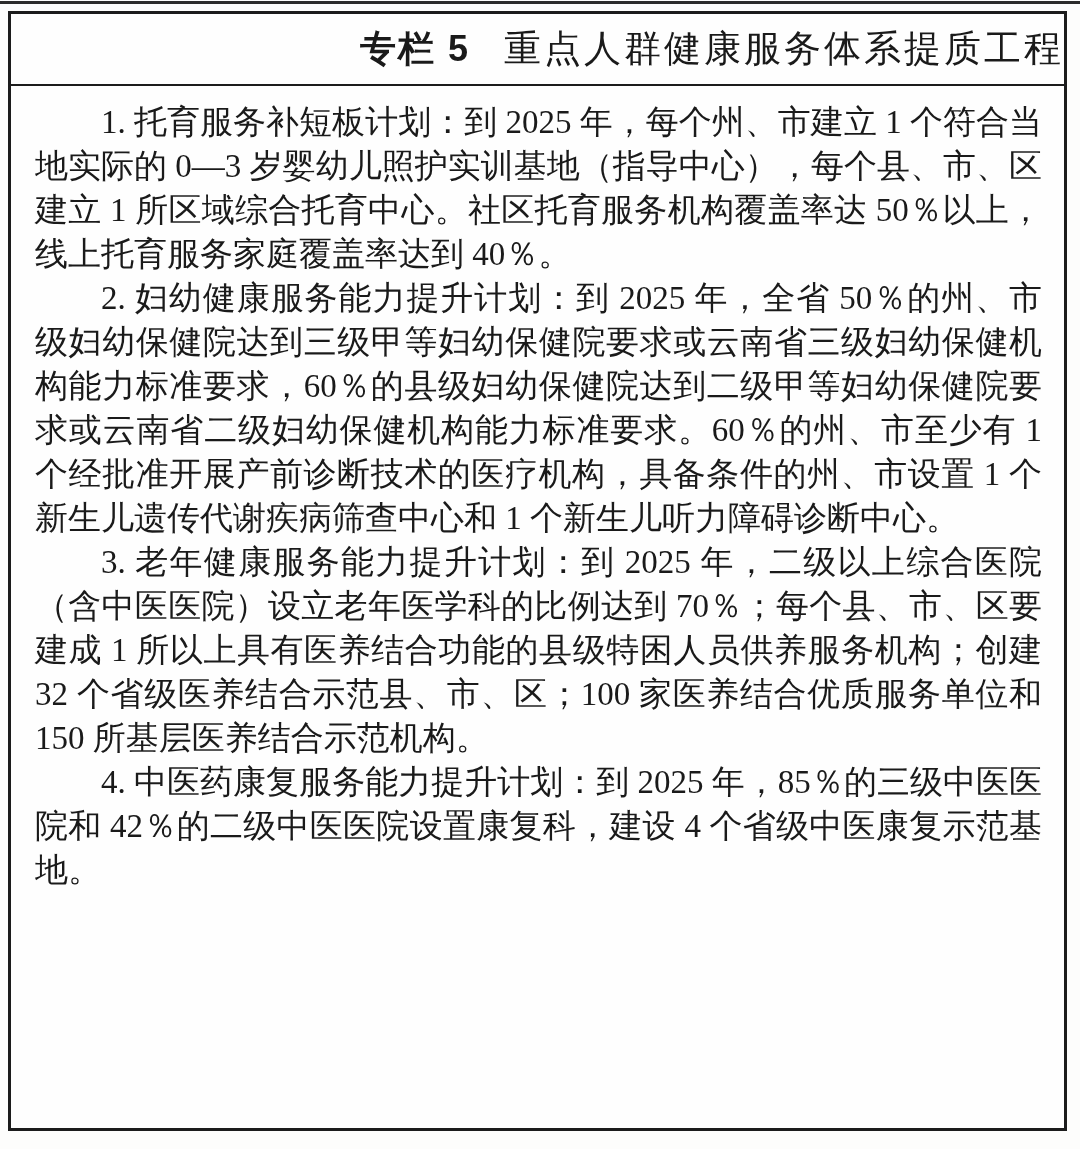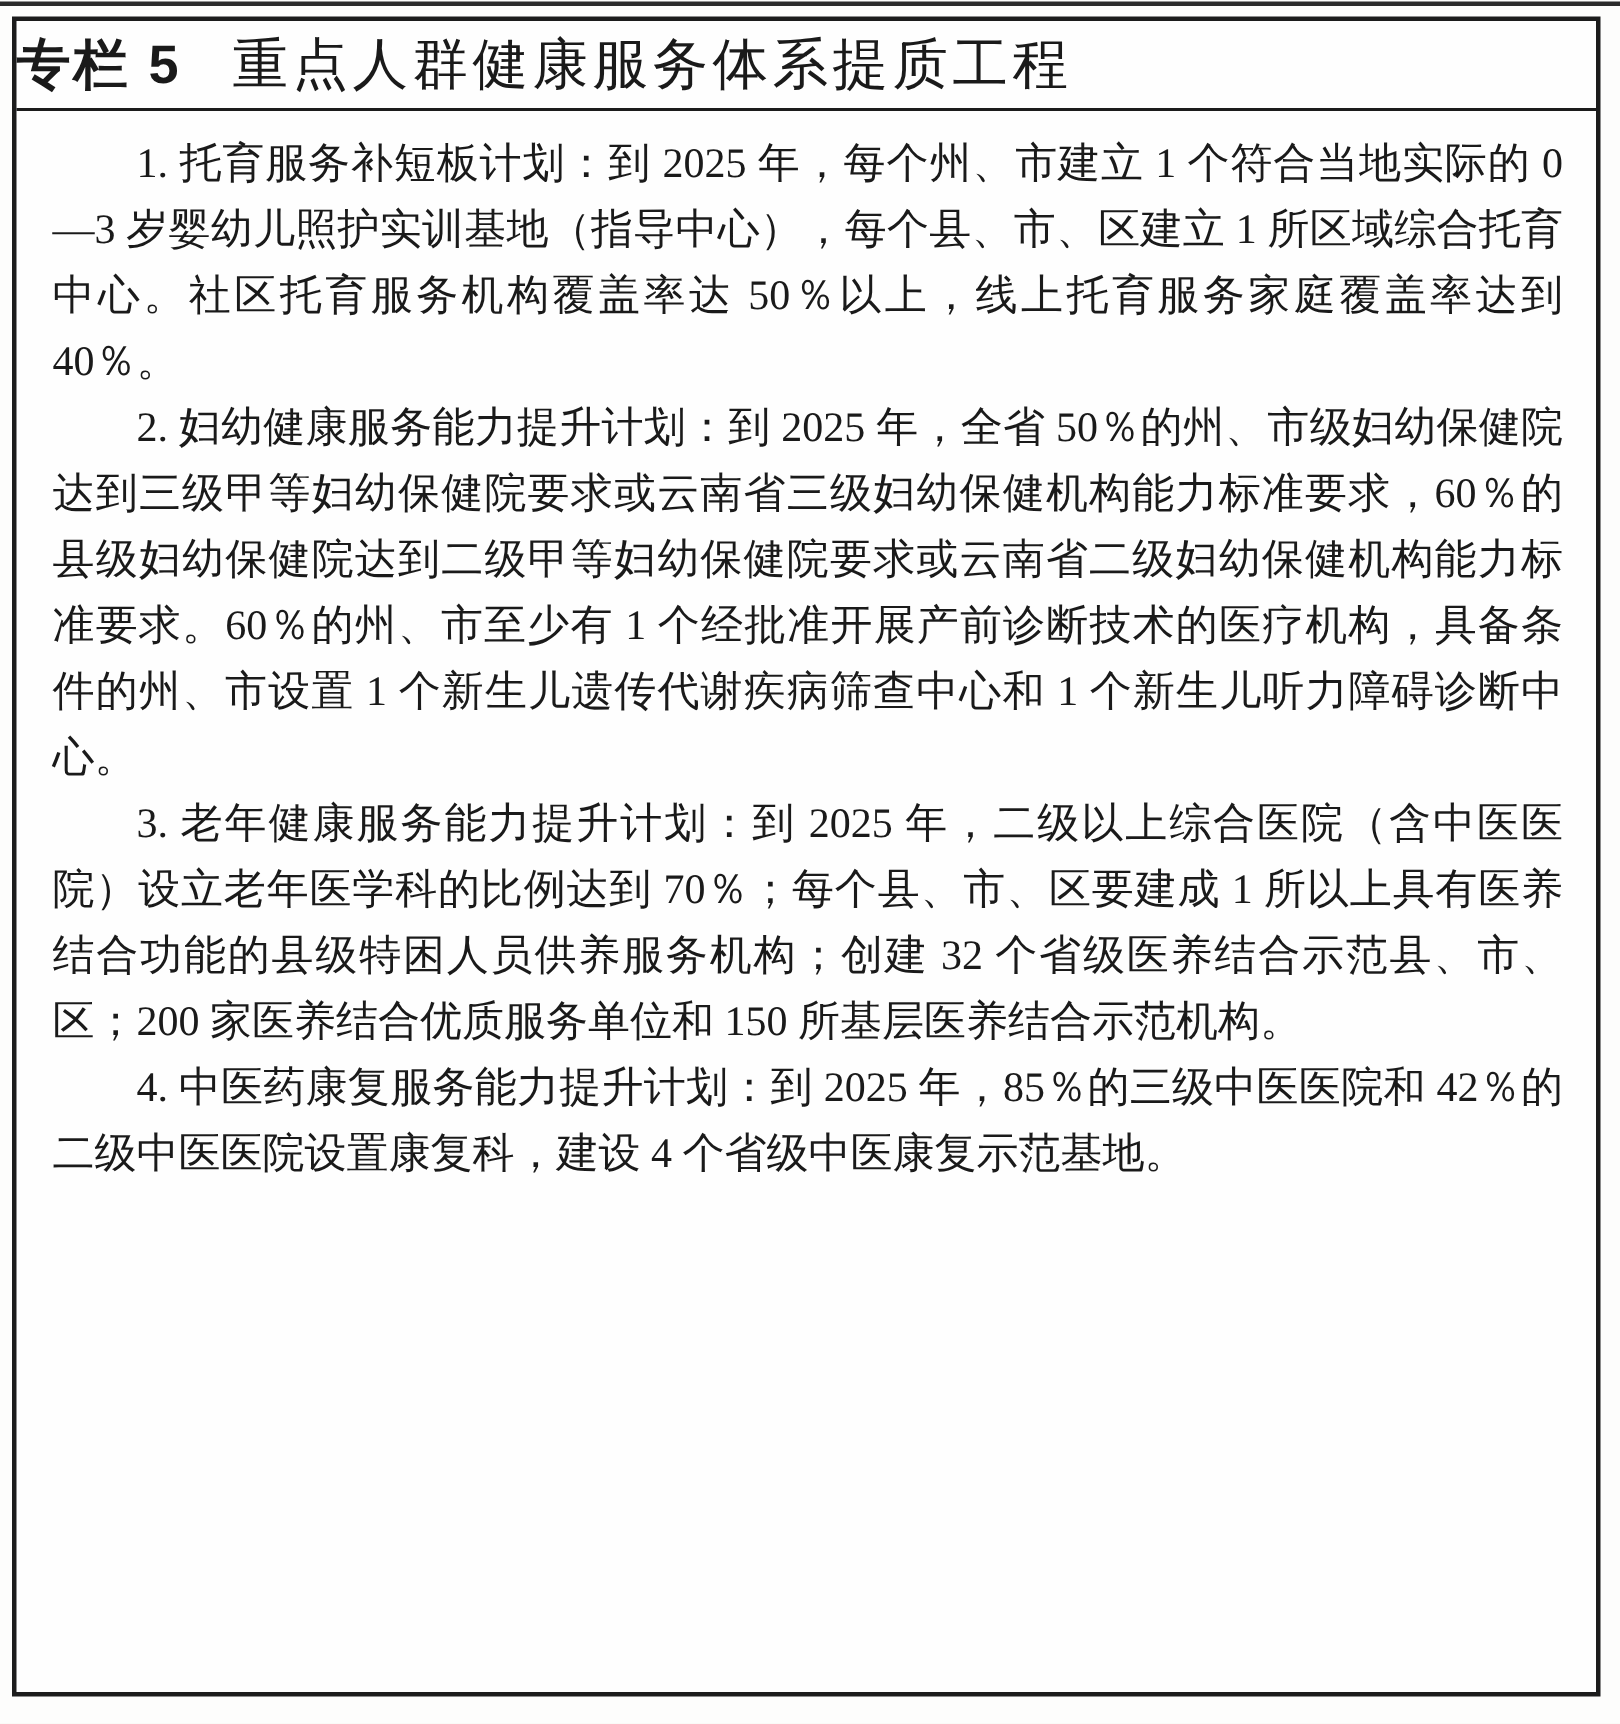--- a/index.html
+++ b/index.html
@@ -27,44 +27,44 @@
     position: absolute;
     left: 8px;
     top: 11px;
     width: 1059px;
     height: 1120px;
     border: 3px solid #1c1c1c;
     box-sizing: border-box;
     background: #fefefe;
   }
   .callout-title-row {
-    height: 60px;
+    height: 72px;
     border-bottom: 2px solid #1c1c1c;
     display: flex;
     align-items: center;
-    justify-content: flex-start;
+    justify-content: flex-end;
     box-sizing: border-box;
   }
   .column-label {
     font-family: "Liberation Sans", "DejaVu Sans", sans-serif;
     font-weight: bold;
     font-size: 36px;
     letter-spacing: 2px;
   }
   .callout-title {
     font-family: "Liberation Sans", "DejaVu Sans", sans-serif;
     font-weight: normal;
     font-size: 37px;
     letter-spacing: 3px;
     margin-left: 34px;
   }
   .callout-body {
     padding: 14px 22px 0 24px;
     font-family: "Liberation Serif", "DejaVu Serif", serif;
-    font-size: 28px;
+    font-size: 33px;
     line-height: 44px;
     text-align: justify;
     text-justify: inter-ideograph;
   }
   .callout-body p {
     margin: 0;
     text-indent: 2em;
   }
 </style>
 </head>
@@ -75,17 +75,17 @@
 
   <div class="callout-box">
     <div class="callout-title-row">
       <span class="column-label">专栏 5</span>
       <span class="callout-title">重点人群健康服务体系提质工程</span>
     </div>
 
     <div class="callout-body">
       <p>1. 托育服务补短板计划：到 2025 年，每个州、市建立 1 个符合当地实际的 0—3 岁婴幼儿照护实训基地（指导中心），每个县、市、区建立 1 所区域综合托育中心。社区托育服务机构覆盖率达 50％以上，线上托育服务家庭覆盖率达到 40％。</p>
       <p>2. 妇幼健康服务能力提升计划：到 2025 年，全省 50％的州、市级妇幼保健院达到三级甲等妇幼保健院要求或云南省三级妇幼保健机构能力标准要求，60％的县级妇幼保健院达到二级甲等妇幼保健院要求或云南省二级妇幼保健机构能力标准要求。60％的州、市至少有 1 个经批准开展产前诊断技术的医疗机构，具备条件的州、市设置 1 个新生儿遗传代谢疾病筛查中心和 1 个新生儿听力障碍诊断中心。</p>
-      <p>3. 老年健康服务能力提升计划：到 2025 年，二级以上综合医院（含中医医院）设立老年医学科的比例达到 70％；每个县、市、区要建成 1 所以上具有医养结合功能的县级特困人员供养服务机构；创建 32 个省级医养结合示范县、市、区；200 家医养结合优质服务单位和 150 所基层医养结合示范机构。</p>
+      <p>3. 老年健康服务能力提升计划：到 2025 年，二级以上综合医院（含中医医院）设立老年医学科的比例达到 70％；每个县、市、区要建成 1 所以上具有医养结合功能的县级特困人员供养服务机构；创建 32 个省级医养结合示范县、市、区；100 家医养结合优质服务单位和 150 所基层医养结合示范机构。</p>
       <p>4. 中医药康复服务能力提升计划：到 2025 年，85％的三级中医医院和 42％的二级中医医院设置康复科，建设 4 个省级中医康复示范基地。</p>
     </div>
   </div>
 </div>
 
 </body></html>

